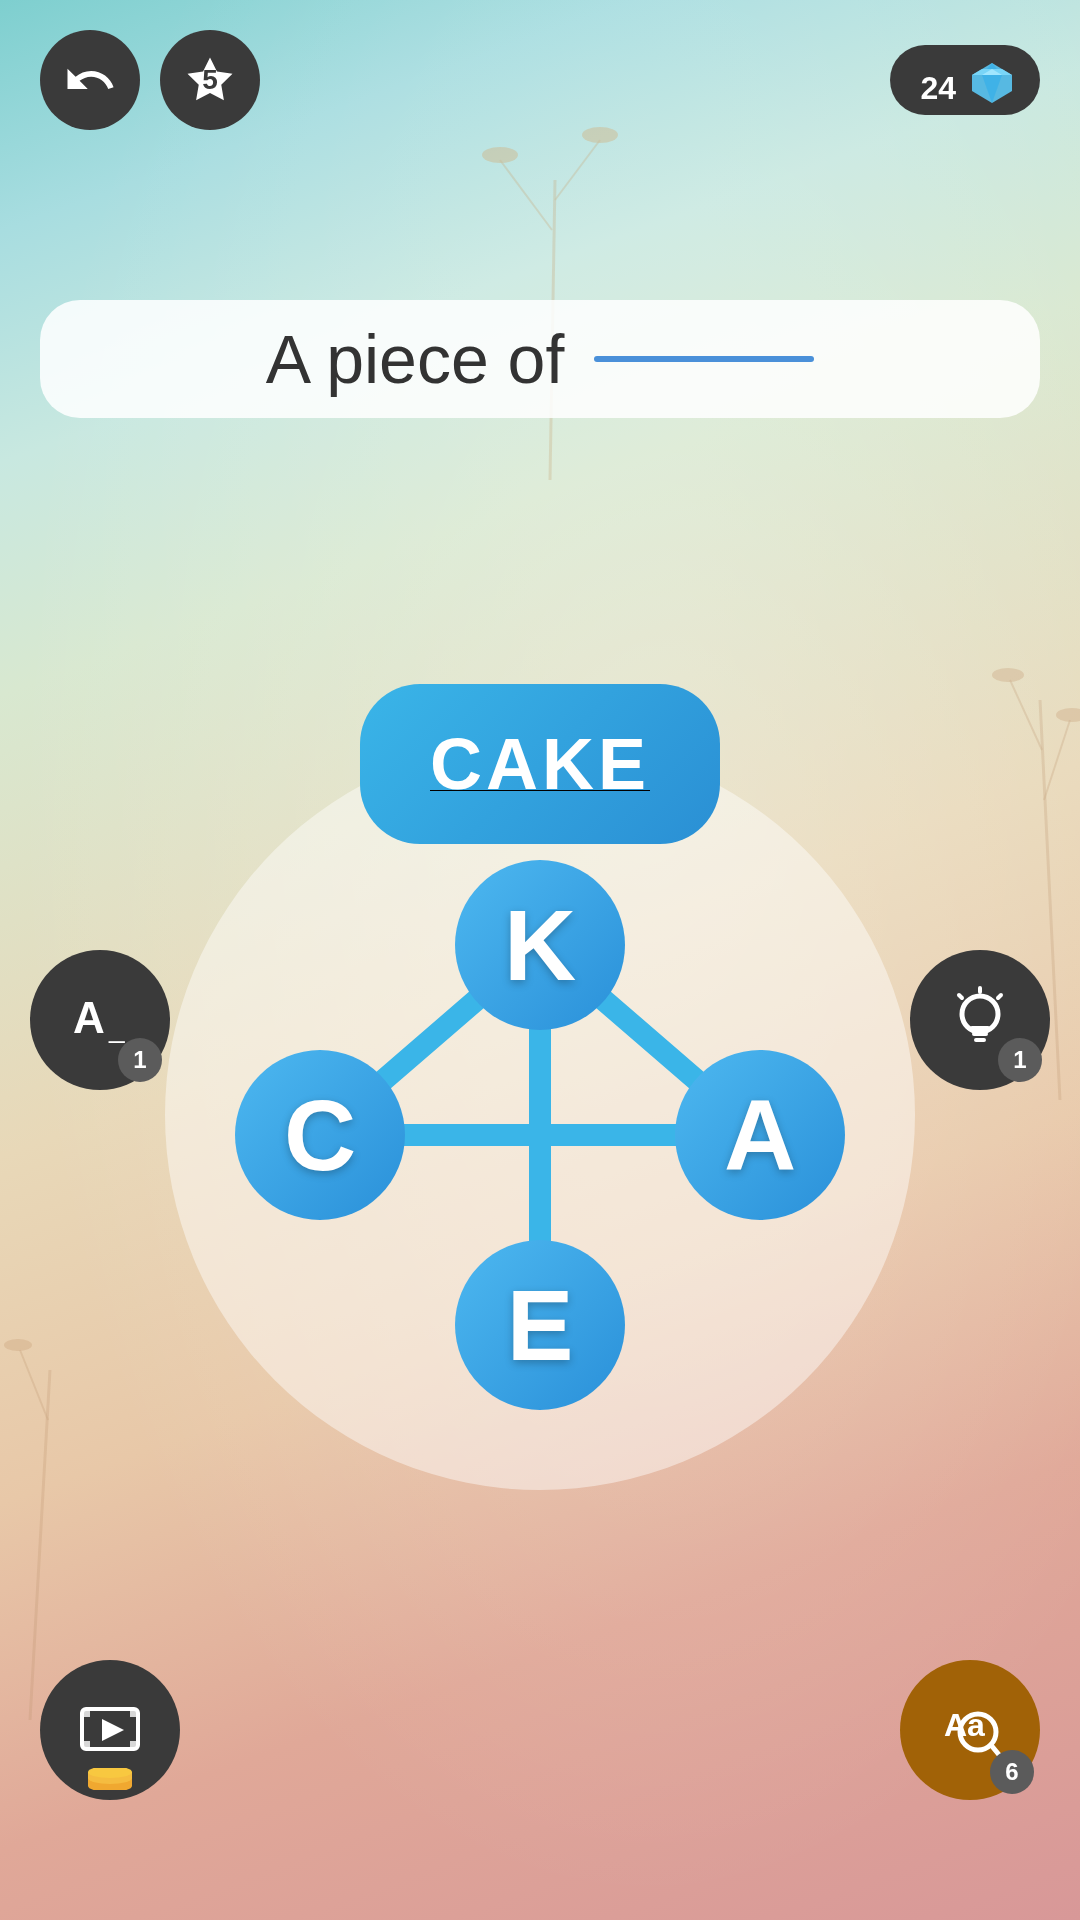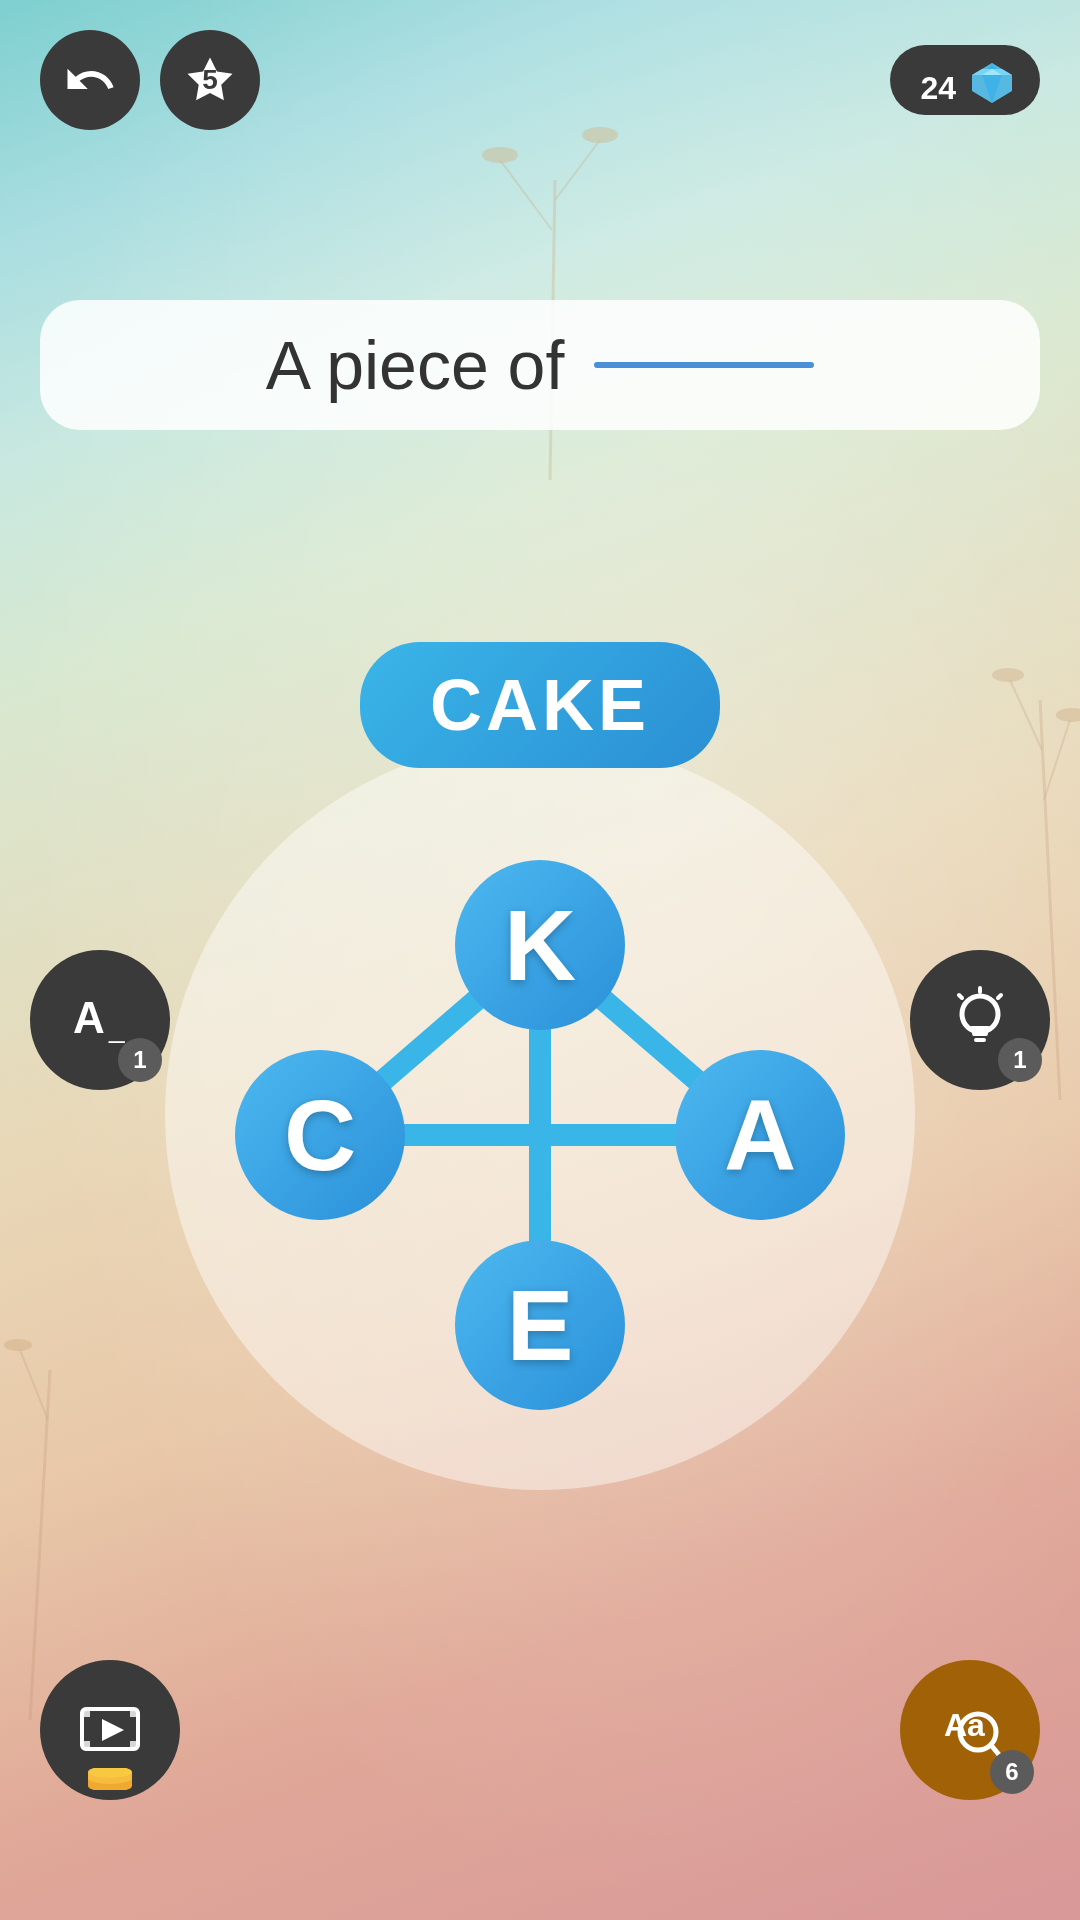--- a/index.html
+++ b/index.html
@@ -131,21 +131,21 @@
     }
 
     
     #clue-box {
       position: absolute;
       top: 300px;
       left: 40px;
       right: 40px;
       background: rgba(255, 255, 255, 0.85);
       border-radius: 40px;
-      padding: 26px 60px;
+      padding: 20px 60px;
       text-align: center;
     }
 
     #clue-text {
       font-size: 68px;
       color: #333;
       font-weight: 400;
       display: flex;
       align-items: center;
       justify-content: center;
@@ -158,27 +158,28 @@
       height: 6px;
       background: #4a90d9;
       border-radius: 3px;
       margin-left: 10px;
       vertical-align: middle;
     }
 
     
     #word-display {
       position: absolute;
-      top: 642px;
+      top: 684px;
       left: 50%;
       transform: translateX(-50%);
       background: linear-gradient(135deg, #3ab5e8, #2a8fd4);
       border-radius: 60px;
-      padding: 22px 70px;
+      padding: 39px 70px;
       z-index: 10;
+      text-decoration: underline;
     }
 
     #word-text {
       color: white;
       font-size: 72px;
       font-weight: bold;
       letter-spacing: 4px;
     }
 
     

